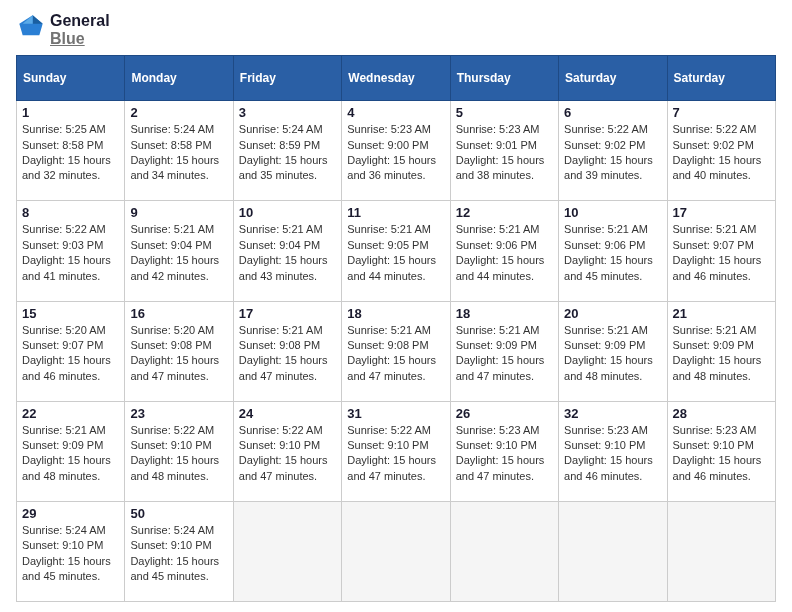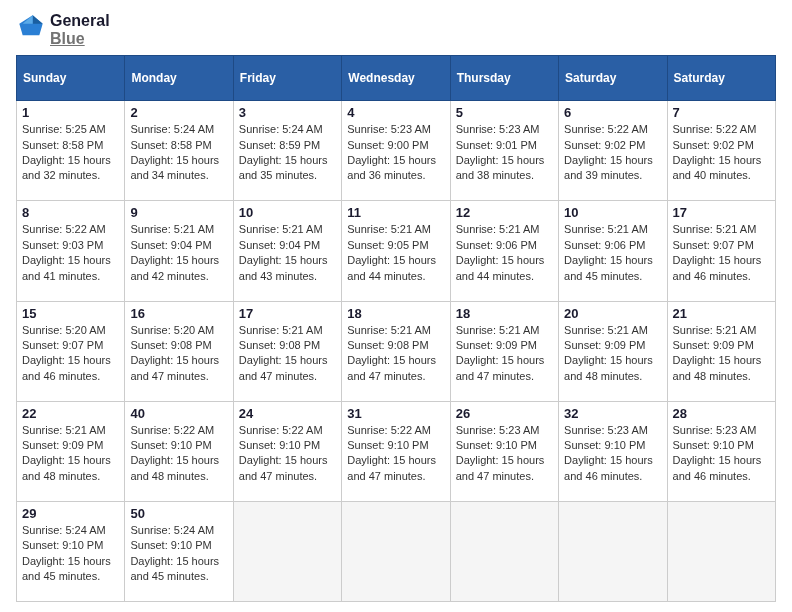--- a/index.html
+++ b/index.html
@@ -223,21 +223,21 @@
         <span class="day-num">21</span>
         <span class="day-info">Sunrise: 5:21 AM<br>Sunset: 9:09 PM<br>Daylight: 15 hours and 48 minutes.</span>
       </td>
         </tr>
         <tr>
           <td>
         <span class="day-num">22</span>
         <span class="day-info">Sunrise: 5:21 AM<br>Sunset: 9:09 PM<br>Daylight: 15 hours and 48 minutes.</span>
       </td>
           <td>
-        <span class="day-num">40</span>
+        <span class="day-num">23</span>
         <span class="day-info">Sunrise: 5:22 AM<br>Sunset: 9:10 PM<br>Daylight: 15 hours and 48 minutes.</span>
       </td>
           <td>
         <span class="day-num">24</span>
         <span class="day-info">Sunrise: 5:22 AM<br>Sunset: 9:10 PM<br>Daylight: 15 hours and 47 minutes.</span>
       </td>
           <td>
         <span class="day-num">31</span>
         <span class="day-info">Sunrise: 5:22 AM<br>Sunset: 9:10 PM<br>Daylight: 15 hours and 47 minutes.</span>
       </td>

